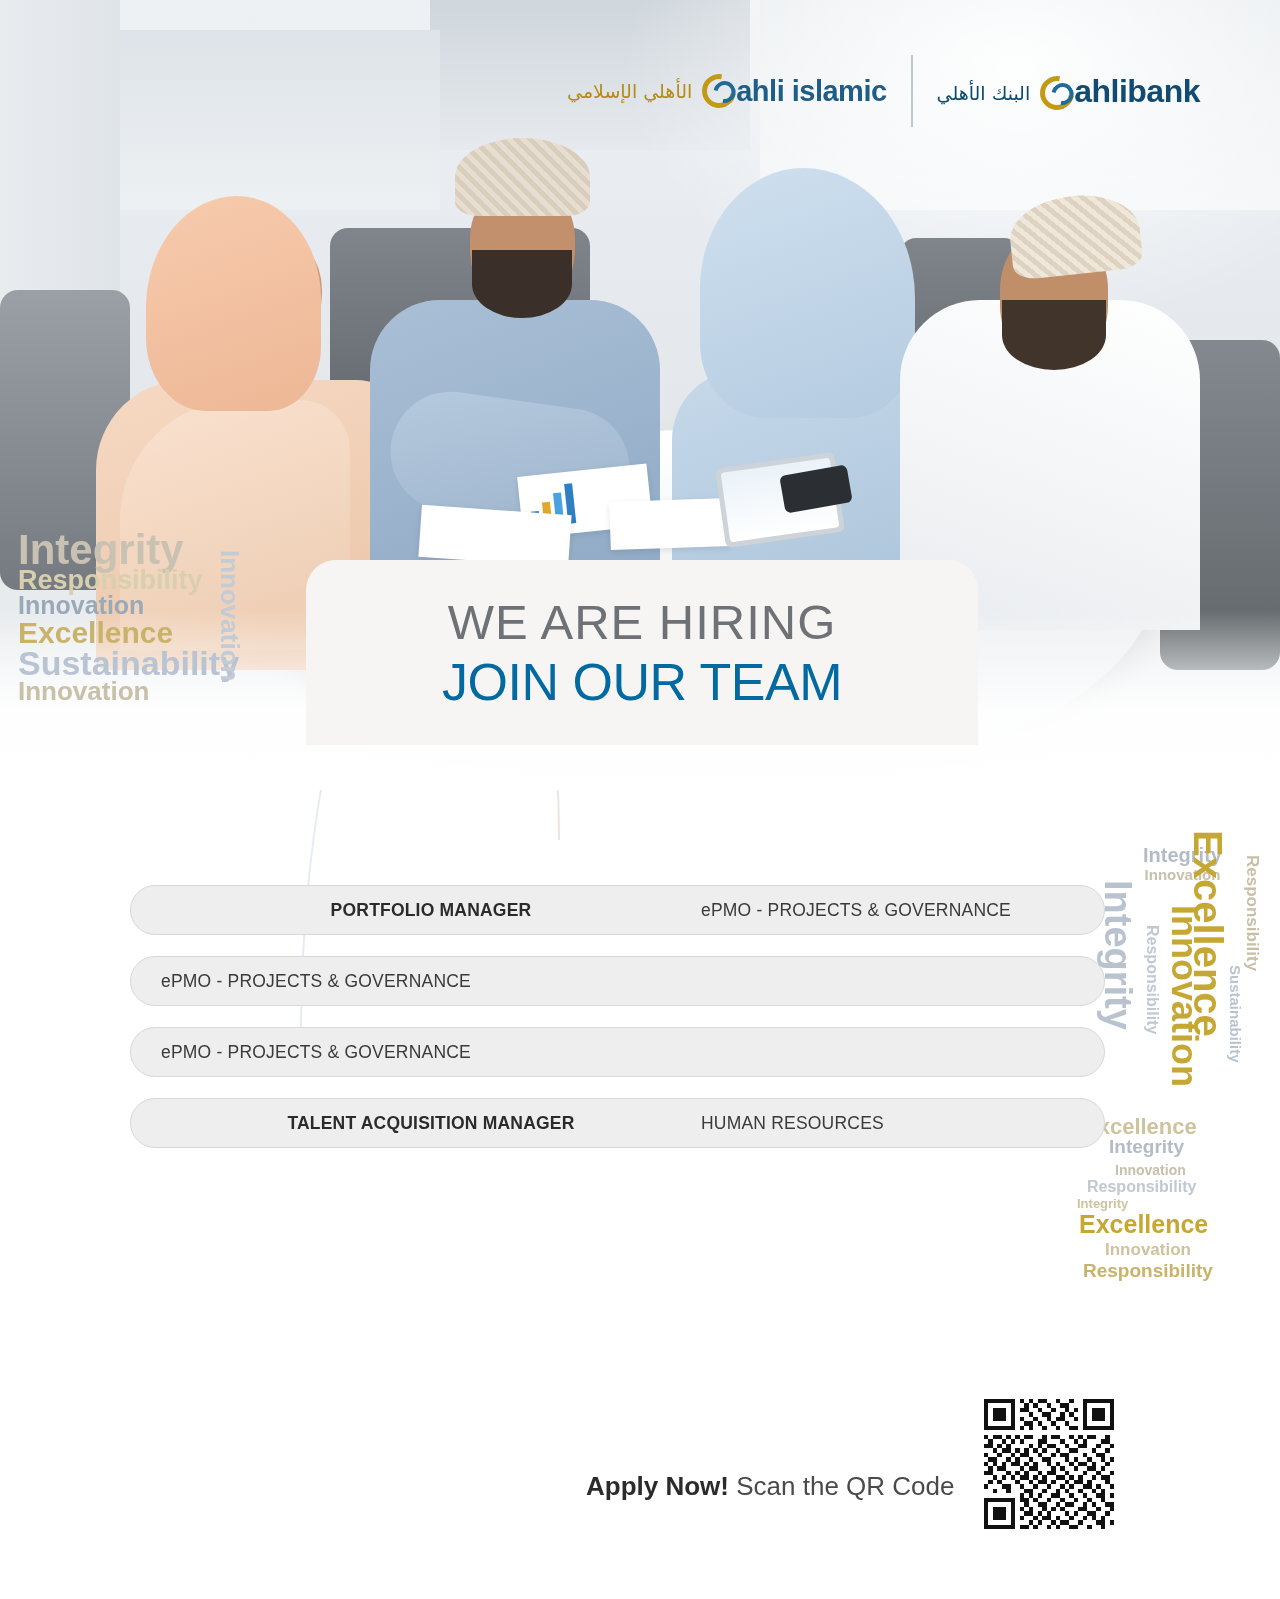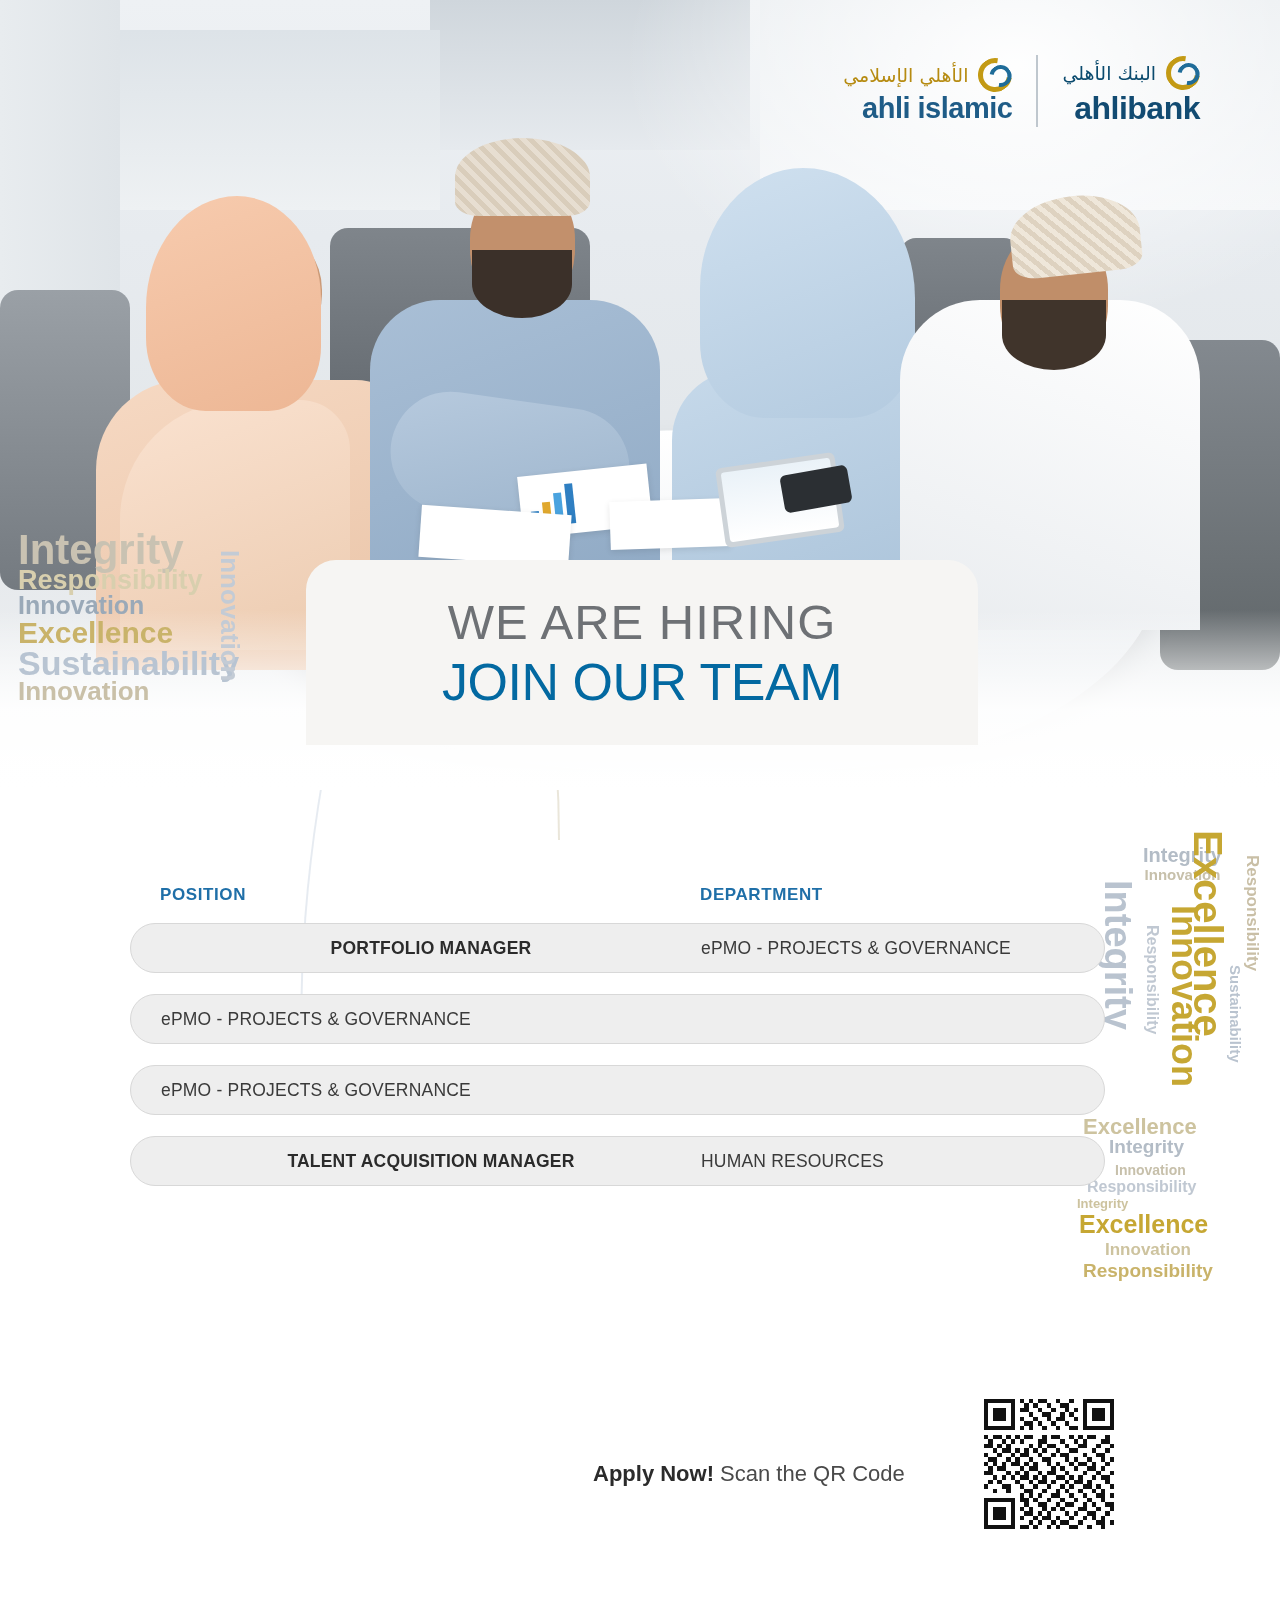--- a/index.html
+++ b/index.html
@@ -98,21 +98,21 @@
   .phone { position: absolute; left: 782px; top: 470px; width: 68px; height: 38px; background: #2b2f33; border-radius: 6px; transform: rotate(-10deg); }
 
   
   .hero-fade {
     position: absolute; left: 0; bottom: 0; width: 1280px; height: 180px;
     background: linear-gradient(180deg, rgba(255,255,255,0) 0%, rgba(255,255,255,.92) 55%, #fff 100%);
   }
 
   
   .logos { position: absolute; right: 80px; top: 55px; display: flex; align-items: center; gap: 24px; }
-  .logo-block { display: flex; flex-direction: column; align-items: flex-end; }
+  .logo-block { display: flex; flex-direction: row; align-items: flex-end; }
   .logo-row { display: flex; align-items: center; gap: 10px; }
   .logo-arabic { font-size: 19px; color: #0a4a6e; letter-spacing: .5px; direction: rtl; font-family: "DejaVu Sans", sans-serif; }
   .logo-arabic.gold { color: #b68b11; }
   .logo-name { font-size: 32px; font-weight: 700; letter-spacing: -.5px; }
   .logo-name.islamic { color: #1f5c87; font-size: 29px; }
   .logo-name.bank { color: #124b72; }
   .logo-sep { width: 2px; height: 72px; background: #bfc7ce; }
   .spiral { width: 34px; height: 34px; border-radius: 50%; border: 5px solid #c39a14; border-right-color: transparent; transform: rotate(-35deg); position: relative; }
   .spiral::after { content:''; position:absolute; left: 5px; top: 5px; width: 14px; height: 14px; border-radius: 50%; border: 4px solid #1f6c99; border-left-color: transparent; }
 
@@ -143,21 +143,21 @@
     display: flex; align-items: center;
     height: 50px; margin-bottom: 21px;
     background: #eeeeee; border: 1px solid #d8d8d8; border-radius: 26px;
     padding: 0 30px;
   }
   .cell-pos { width: 540px; font-size: 17.5px; font-weight: 700; color: #2b2b2b; letter-spacing: .2px; text-align: center; }
   .cell-dep { font-size: 17.5px; color: #3a3a3a; letter-spacing: .2px; }
 
   
   .footer { position: absolute; left: 0; bottom: 60px; width: 1280px; height: 140px; }
-  .apply { position: absolute; left: 586px; top: 62px; font-size: 22px; color: #4a4a4a; margin-left: 7px; }
+  .apply { position: absolute; left: 586px; top: 72px; font-size: 26px; color: #4a4a4a; }
   .apply b { color: #2b2b2b; }
   .qr { position: absolute; left: 984px; top: 0; width: 130px; height: 130px; }
   .qr svg { display: block; }
 </style>
 </head>
 <body>
 
 <div class="poster">
 
   <div class="swoosh sw1"></div>
@@ -270,24 +270,20 @@
     <div style="position:absolute; left:10px; top:396px; font-size:17px; color:#cdc39f; font-weight:700;">Innovation</div>
     <div style="position:absolute; left:-12px; top:416px; font-size:19px; color:#c9b36a; font-weight:700;">Responsibility</div>
   </div>
 
   <div class="headline-card">
     <div class="h-we">WE ARE HIRING</div>
     <div class="h-join">JOIN OUR TEAM</div>
   </div>
 
   <div class="jobs">
-    <div class="jobs-head">
-      <div class="th th-pos">POSITION</div>
-      <div class="th">DEPARTMENT</div>
-    </div>
 
     <div class="row">
       <div class="cell-pos">PORTFOLIO MANAGER</div>
       <div class="cell-dep">ePMO - PROJECTS &amp; GOVERNANCE</div>
     </div>
     <div class="row">
       <div class="cell-dep">ePMO - PROJECTS &amp; GOVERNANCE</div>
     </div>
     <div class="row">
       <div class="cell-dep">ePMO - PROJECTS &amp; GOVERNANCE</div>

